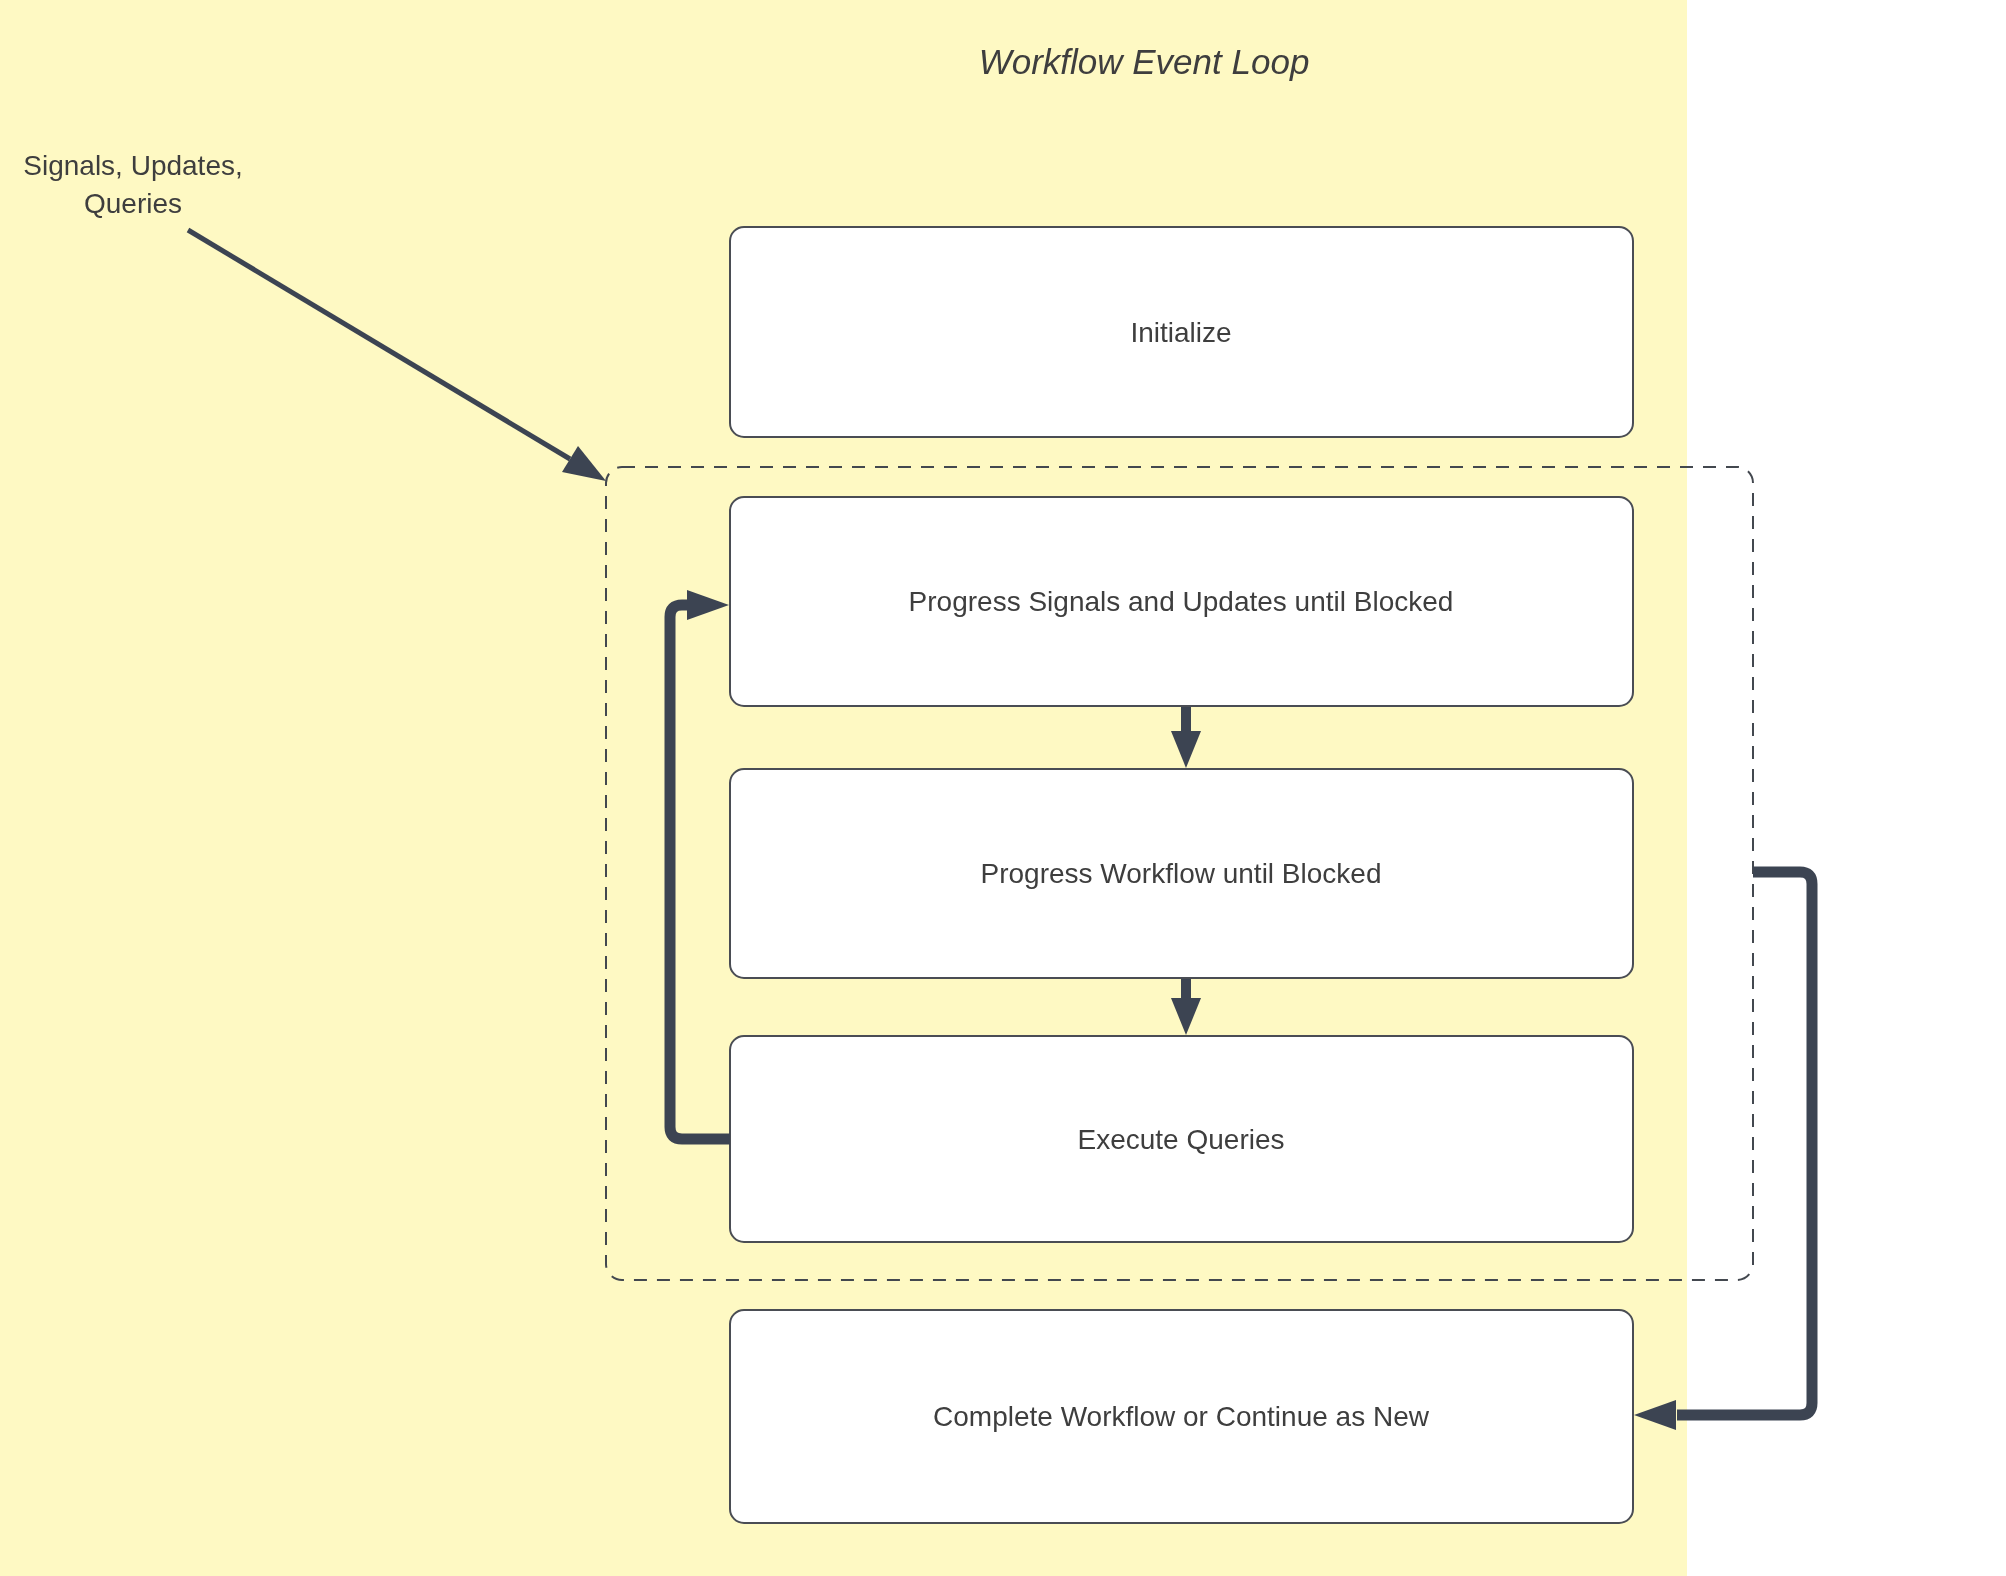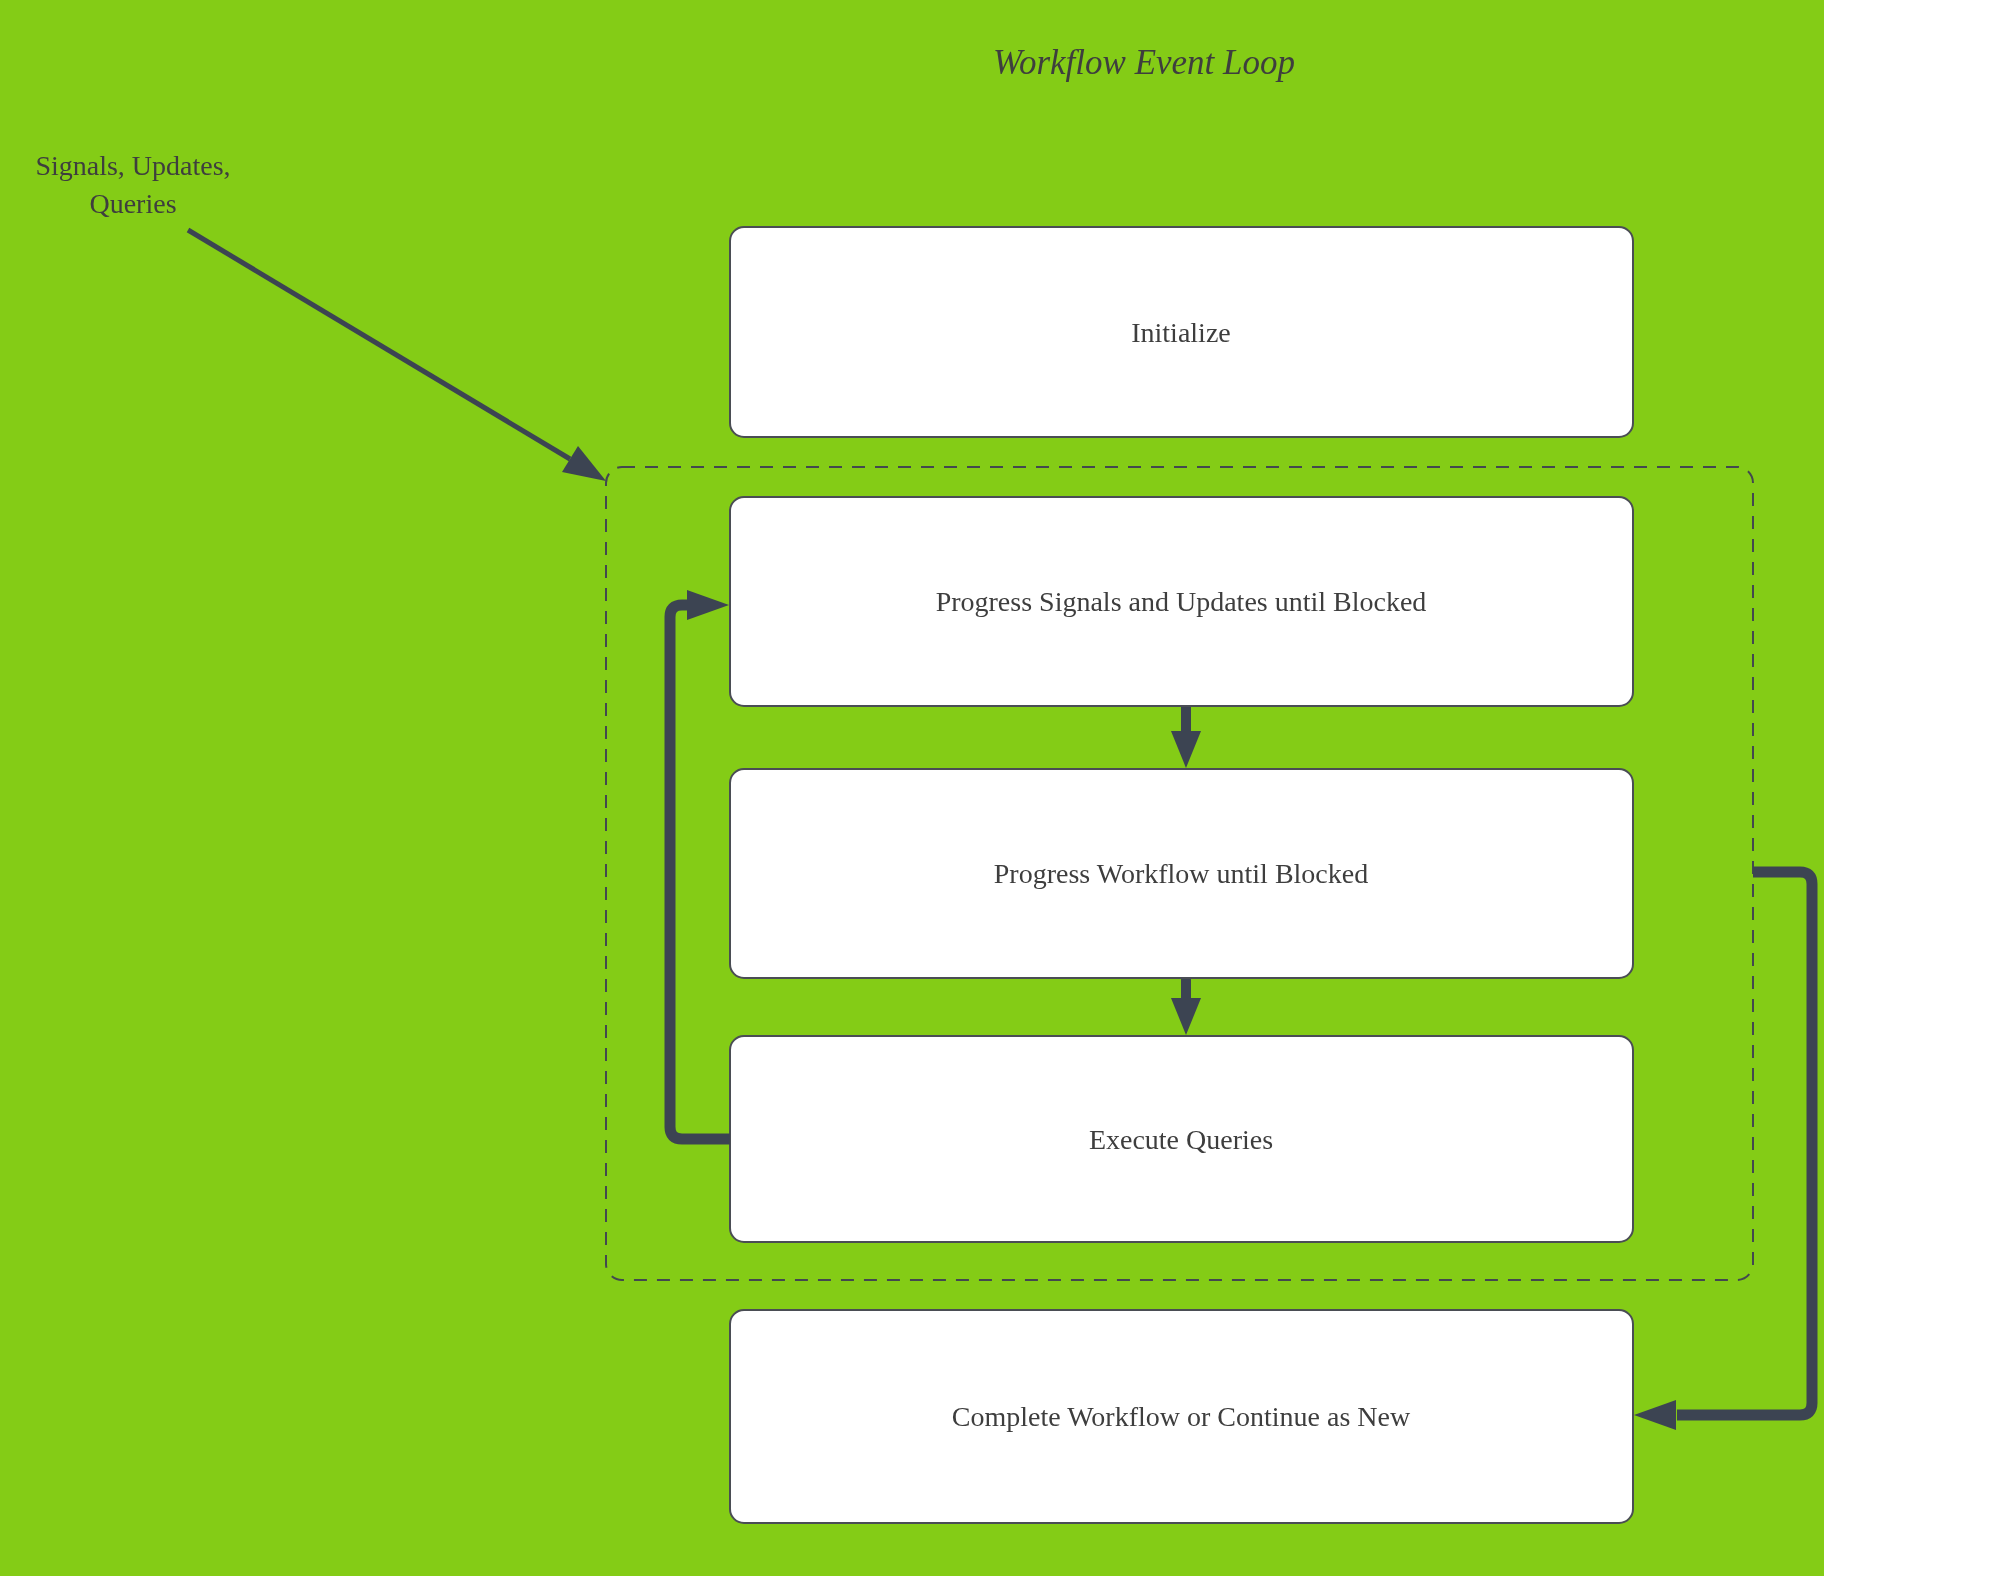--- a/index.html
+++ b/index.html
@@ -2,24 +2,24 @@
 <html><head>
 <meta charset="utf-8">
 <style>
   html, body {
     margin: 0;
     padding: 0;
     background: #ffffff;
   }
   .canvas {
     position: relative;
-    width: 1824px;
+    width: 1687px;
     height: 1576px;
-    background: #84cc16;
-    font-family: Liberation Serif, serif;
+    background: #fef9c3;
+    font-family: Liberation Sans, sans-serif;
   }
   svg { display: block; }
   .node-box {
     fill: #ffffff;
     stroke: #4a4d54;
     stroke-width: 2;
   }
   .node-label {
     fill: #3e3e3e;
     font-size: 28px;

